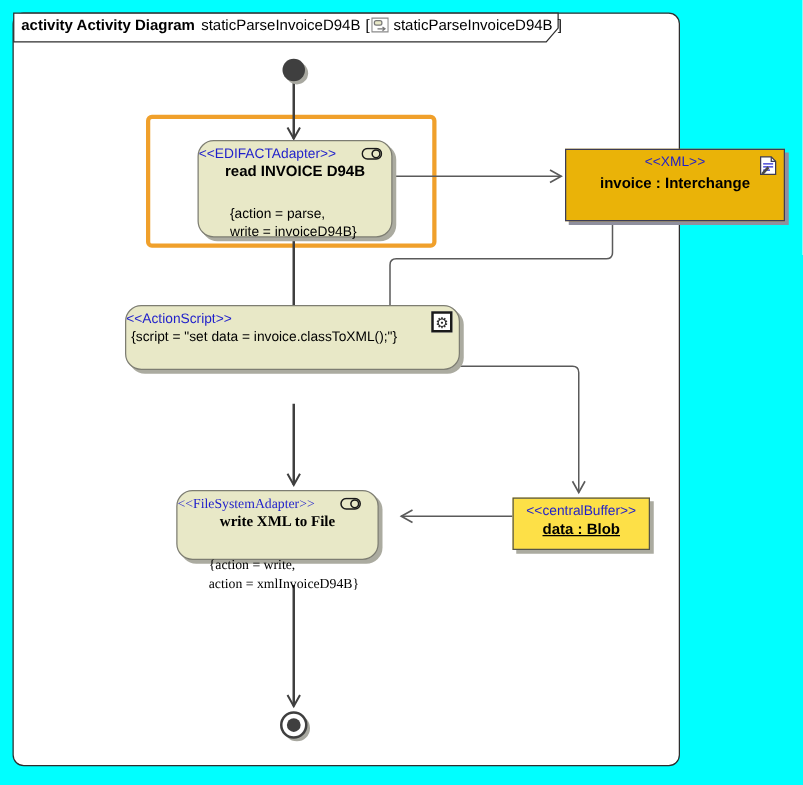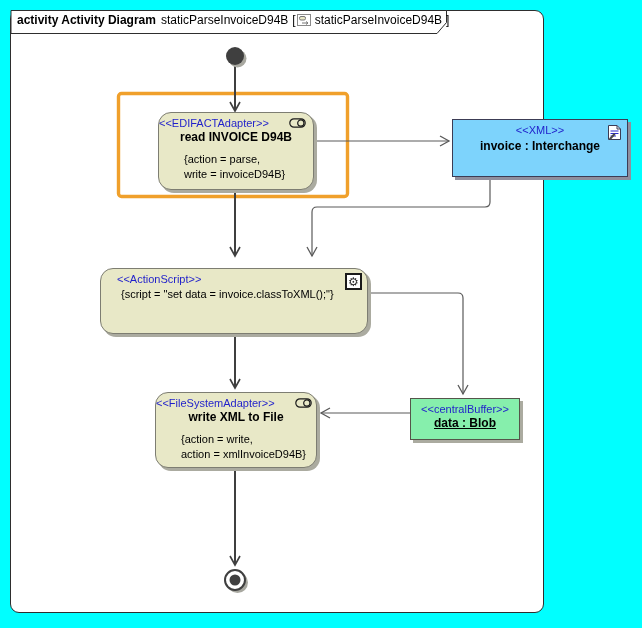--- a/index.html
+++ b/index.html
@@ -13,29 +13,29 @@
              font-size:12px;color:#000;white-space:nowrap;}
   .tab-title .b{font-weight:bold;margin-right:5px;}
   .tab-title .sp{margin-right:4px;}
   .tab-title svg{margin:0 4px 0 1px;}
   .node{position:absolute;box-sizing:border-box;background:#e8e8c7;border:1px solid #7d7d72;
         box-shadow:3px 3px 0 #ababa0;text-align:center;}
   .rounded{border-radius:13px;}
   .stline{display:flex;justify-content:flex-start;align-items:center;gap:20px;margin-top:4px;}
   .stereo{font-size:11px;color:#1f1fcb;}
   .nname{font-size:12px;font-weight:bold;color:#000;margin-top:1px;}
-  .props{font-size:11px;color:#000;text-align:left;padding-left:25px;margin-top:8px;line-height:15px;}
+  .props{font-size:11px;color:#000;text-align:left;padding-left:25px;margin-top:20px;line-height:15px;}
   .props.tight{padding-left:4px;margin-top:2px;}
   .xmlbox{position:absolute;left:452px;top:119px;width:176px;height:58px;box-sizing:border-box;
-          background:#7dd3fc;border:1px solid #3c3c55;box-shadow:3px 3px 0 #8f8f9e;text-align:center;}
+          background:#eab308;border:1px solid #3c3c55;box-shadow:3px 3px 0 #8f8f9e;text-align:center;}
   .xmlbox .stereo{display:block;line-height:13px;}
   .xmlbox .stereo:first-child{margin-top:4px;}
   .xmlbox .nname{margin-top:2px;text-align:center;}
   .buffer{position:absolute;left:410px;top:398px;width:110px;height:42px;box-sizing:border-box;
-          background:#86efac;border:1px solid #55554a;box-shadow:3px 3px 0 #ababa0;text-align:center;}
+          background:#fde047;border:1px solid #55554a;box-shadow:3px 3px 0 #ababa0;text-align:center;}
   .buffer .stereo{display:block;margin-top:4px;}
   .buffer .nname{margin-top:1px;text-decoration:underline;}
   .gearbox{position:absolute;top:4px;right:5px;width:17px;height:17px;background:#fff;
            border:2px solid #1a1a1a;box-sizing:border-box;display:flex;align-items:center;
            justify-content:center;font-size:12px;line-height:12px;color:#2b2b2b;}
   .docicon{position:absolute;top:4px;right:4px;}
 </style>
 </head>
 <body>
 
@@ -111,33 +111,33 @@
     <span class="stereo">&lt;&lt;XML&gt;&gt;</span>
     <div class="nname">invoice : Interchange</div>
     <svg class="docicon" width="17" height="17" viewBox="0 0 17 17">
       <path d="M2.5 1.5 H11 L14.5 5 V15.5 H2.5 Z" fill="#ffffff" stroke="#3c3c55"></path>
       <path d="M11 1.5 V5 H14.5" fill="none" stroke="#3c3c55"></path>
       <path d="M4.5 7 H12.5 M4.5 9.5 H12.5 M4.5 12 H10" stroke="#2a2ad0" stroke-width="1"></path>
       <path d="M3 14.5 L8 9 L9.5 10.5 L4.5 16 Z" fill="#4a4a4a"></path>
     </svg>
   </div>
 
-  <div class="node rounded" style="left:100px;top:268px;width:268px;height:66px;padding-left:16px;">
+  <div class="node rounded" style="left:100px;top:244px;width:268px;height:52px;">
     <div class="stline">
       <span class="stereo">&lt;&lt;ActionScript&gt;&gt;</span>
     </div>
     <div class="props tight">
       <div>{script = "set data = invoice.classToXML();"}</div>
     </div>
     <div class="gearbox">
       <span>⚙</span>
     </div>
   </div>
 
-  <div class="node rounded" style="left:155px;top:392px;width:162px;height:76px;">
+  <div class="node rounded" style="left:141px;top:392px;width:162px;height:56px;font-family:Liberation Serif, serif;">
     <div class="stline">
       <span class="stereo">&lt;&lt;FileSystemAdapter&gt;&gt;</span>
       <svg width="17" height="10" viewBox="0 0 17 10">
         <rect x="0.8" y="0.8" width="15.4" height="8.4" rx="4.2" fill="none" stroke="#1a1a1a" stroke-width="1.2"></rect>
         <circle cx="11.8" cy="5" r="3.1" fill="#e8e8c7" stroke="#1a1a1a" stroke-width="1.2"></circle>
       </svg>
     </div>
     <div class="nname">write XML to File</div>
     <div class="props">
       <div>{action = write,</div>

